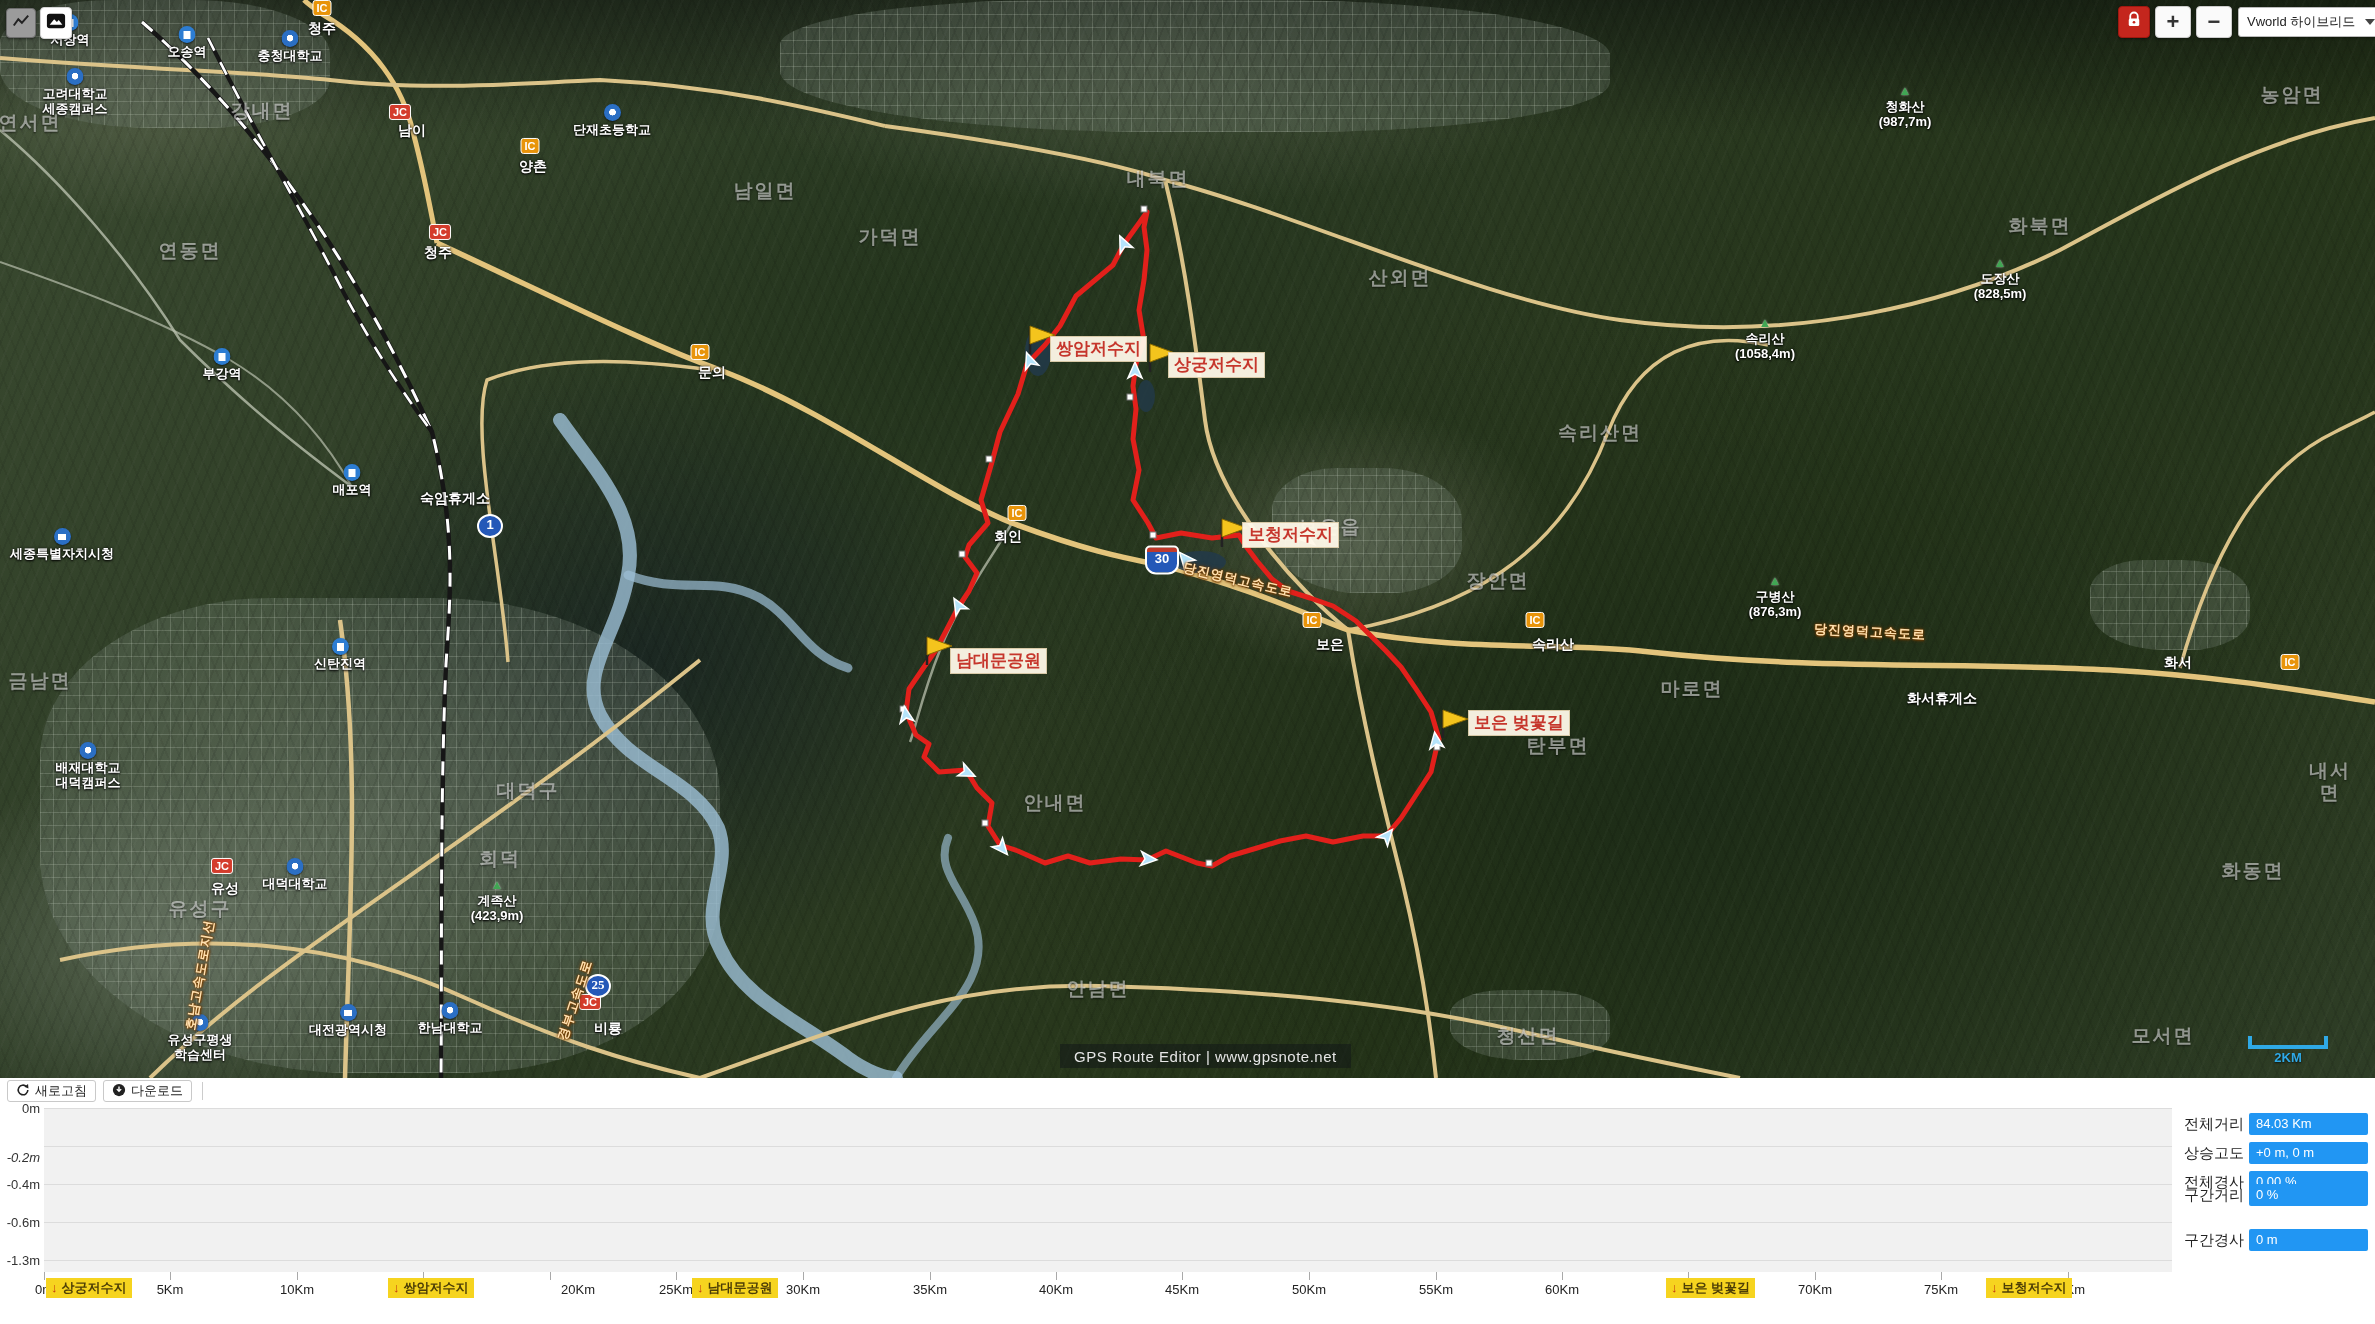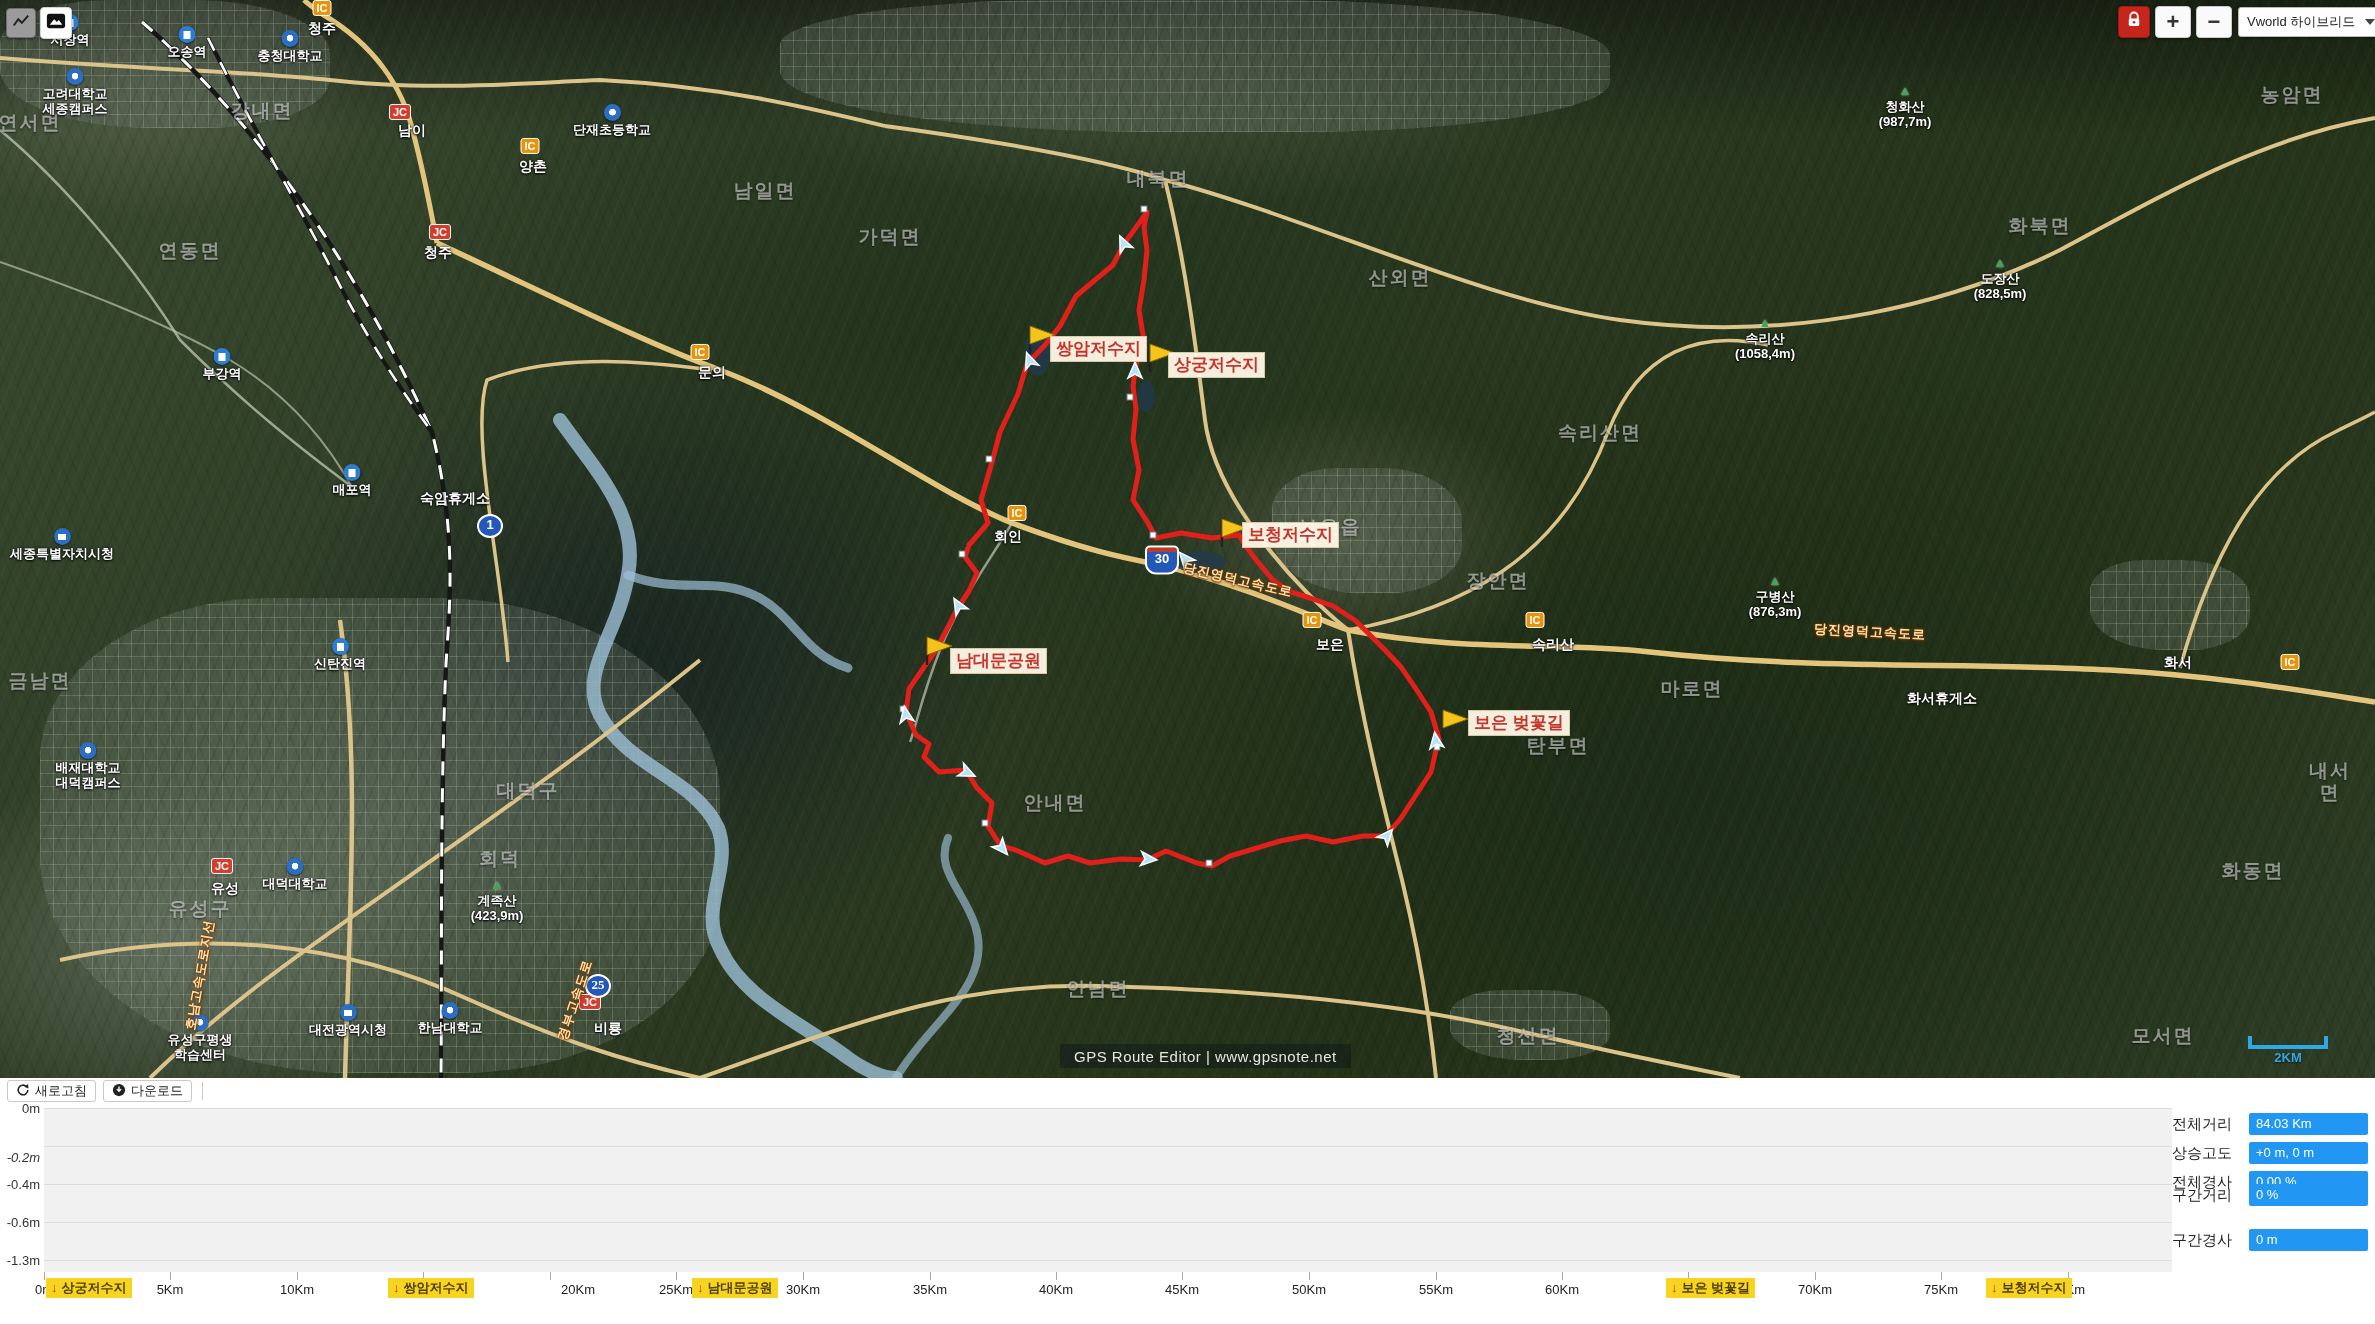--- a/index.html
+++ b/index.html
@@ -91,21 +91,21 @@
   
   #chartsec{position:absolute;left:0;top:1104px;width:2375px;height:220px;background:#fff;}
   #plot{position:absolute;left:44px;top:4px;width:2128px;height:164px;background:#f1f1f1;}
   .gridline{position:absolute;left:0;width:100%;height:1px;background:#dcdcdc;}
   .ylab{position:absolute;left:0;width:40px;text-align:right;font-size:13px;color:#333;}
   .tick{position:absolute;top:168px;width:1px;height:8px;background:#a9a9a9;}
   .xlab{position:absolute;top:178px;transform:translateX(-50%);font-size:13px;color:#222;}
   .axis-flag{position:absolute;top:174px;background:#f6d41f;color:#4d3e06;font-size:13px;
     font-weight:bold;padding:1px 5px;white-space:nowrap;z-index:3;}
   .axis-flag .dn{color:#c23a10;margin-right:4px;}
-  .srow{position:absolute;right:7px;display:flex;align-items:center;gap:17px;}
+  .srow{position:absolute;right:7px;display:flex;align-items:center;gap:5px;}
   .slabel{font-size:15px;color:#222;}
   .sval{display:inline-block;width:112px;background:#2196f3;color:#fff;font-size:13px;
     line-height:22px;padding-left:7px;border-radius:2px;}
 </style>
 </head>
 <body>
 
 <div id="app">
 
   <div id="map">

